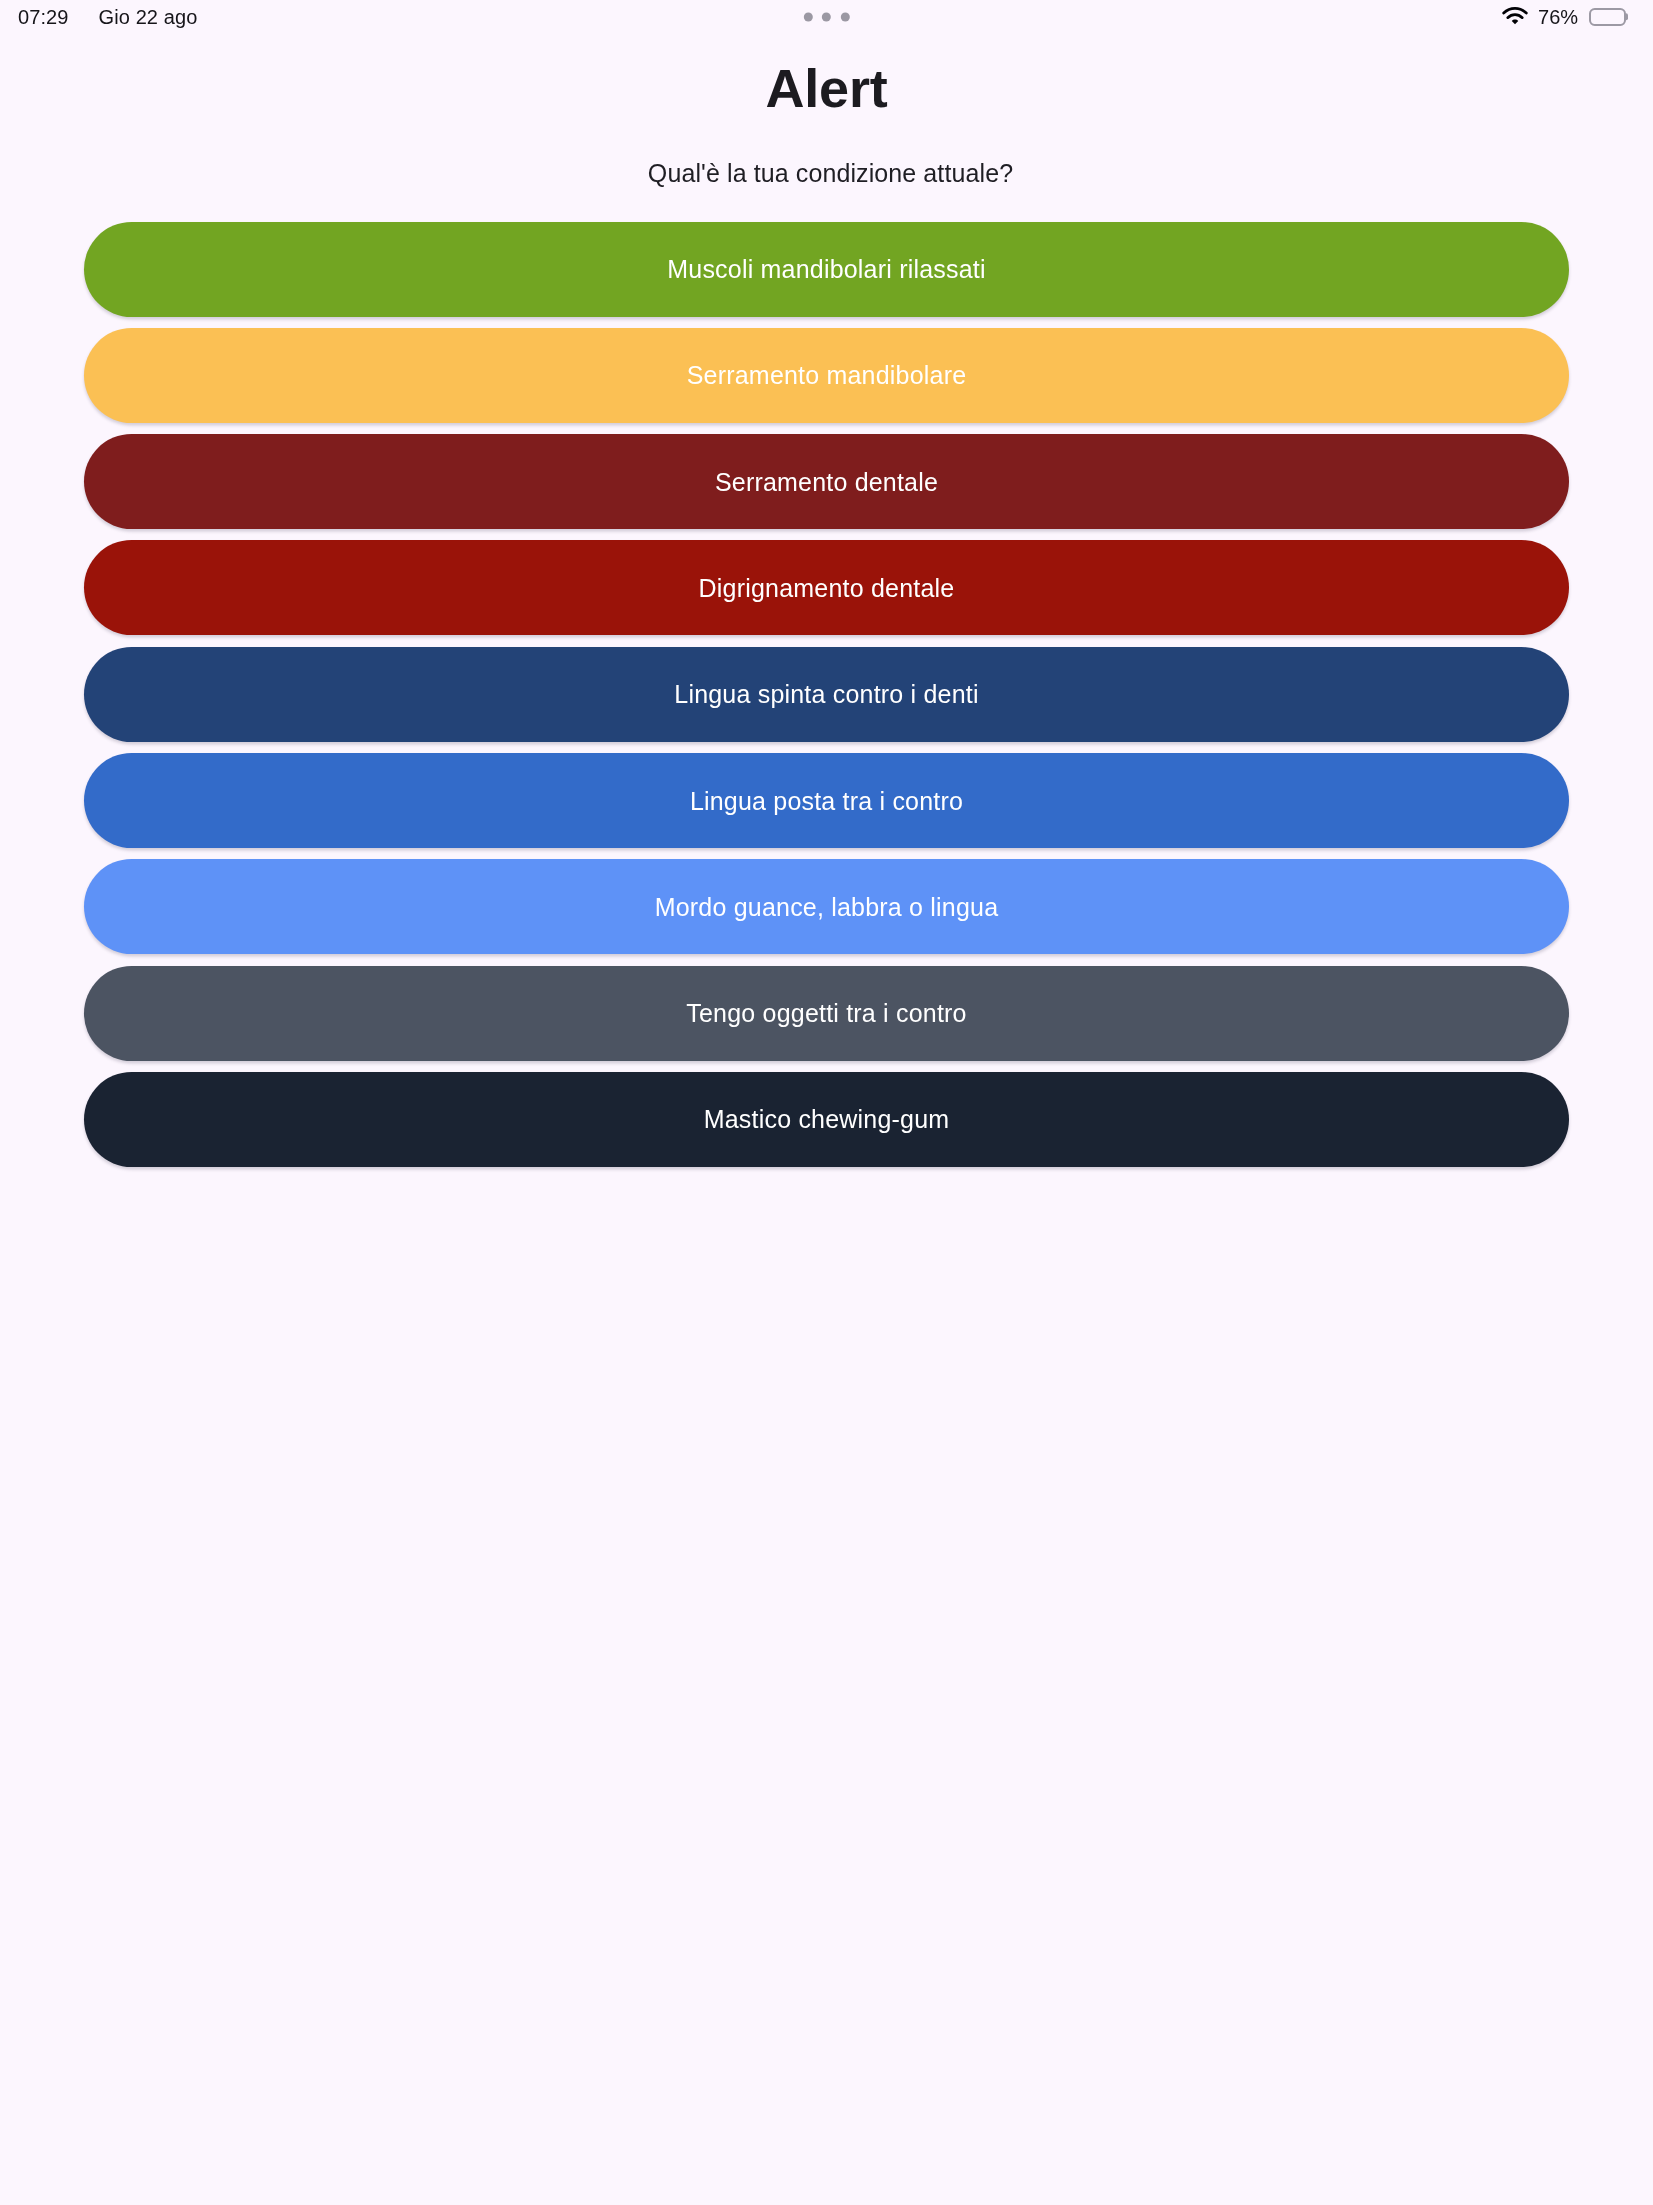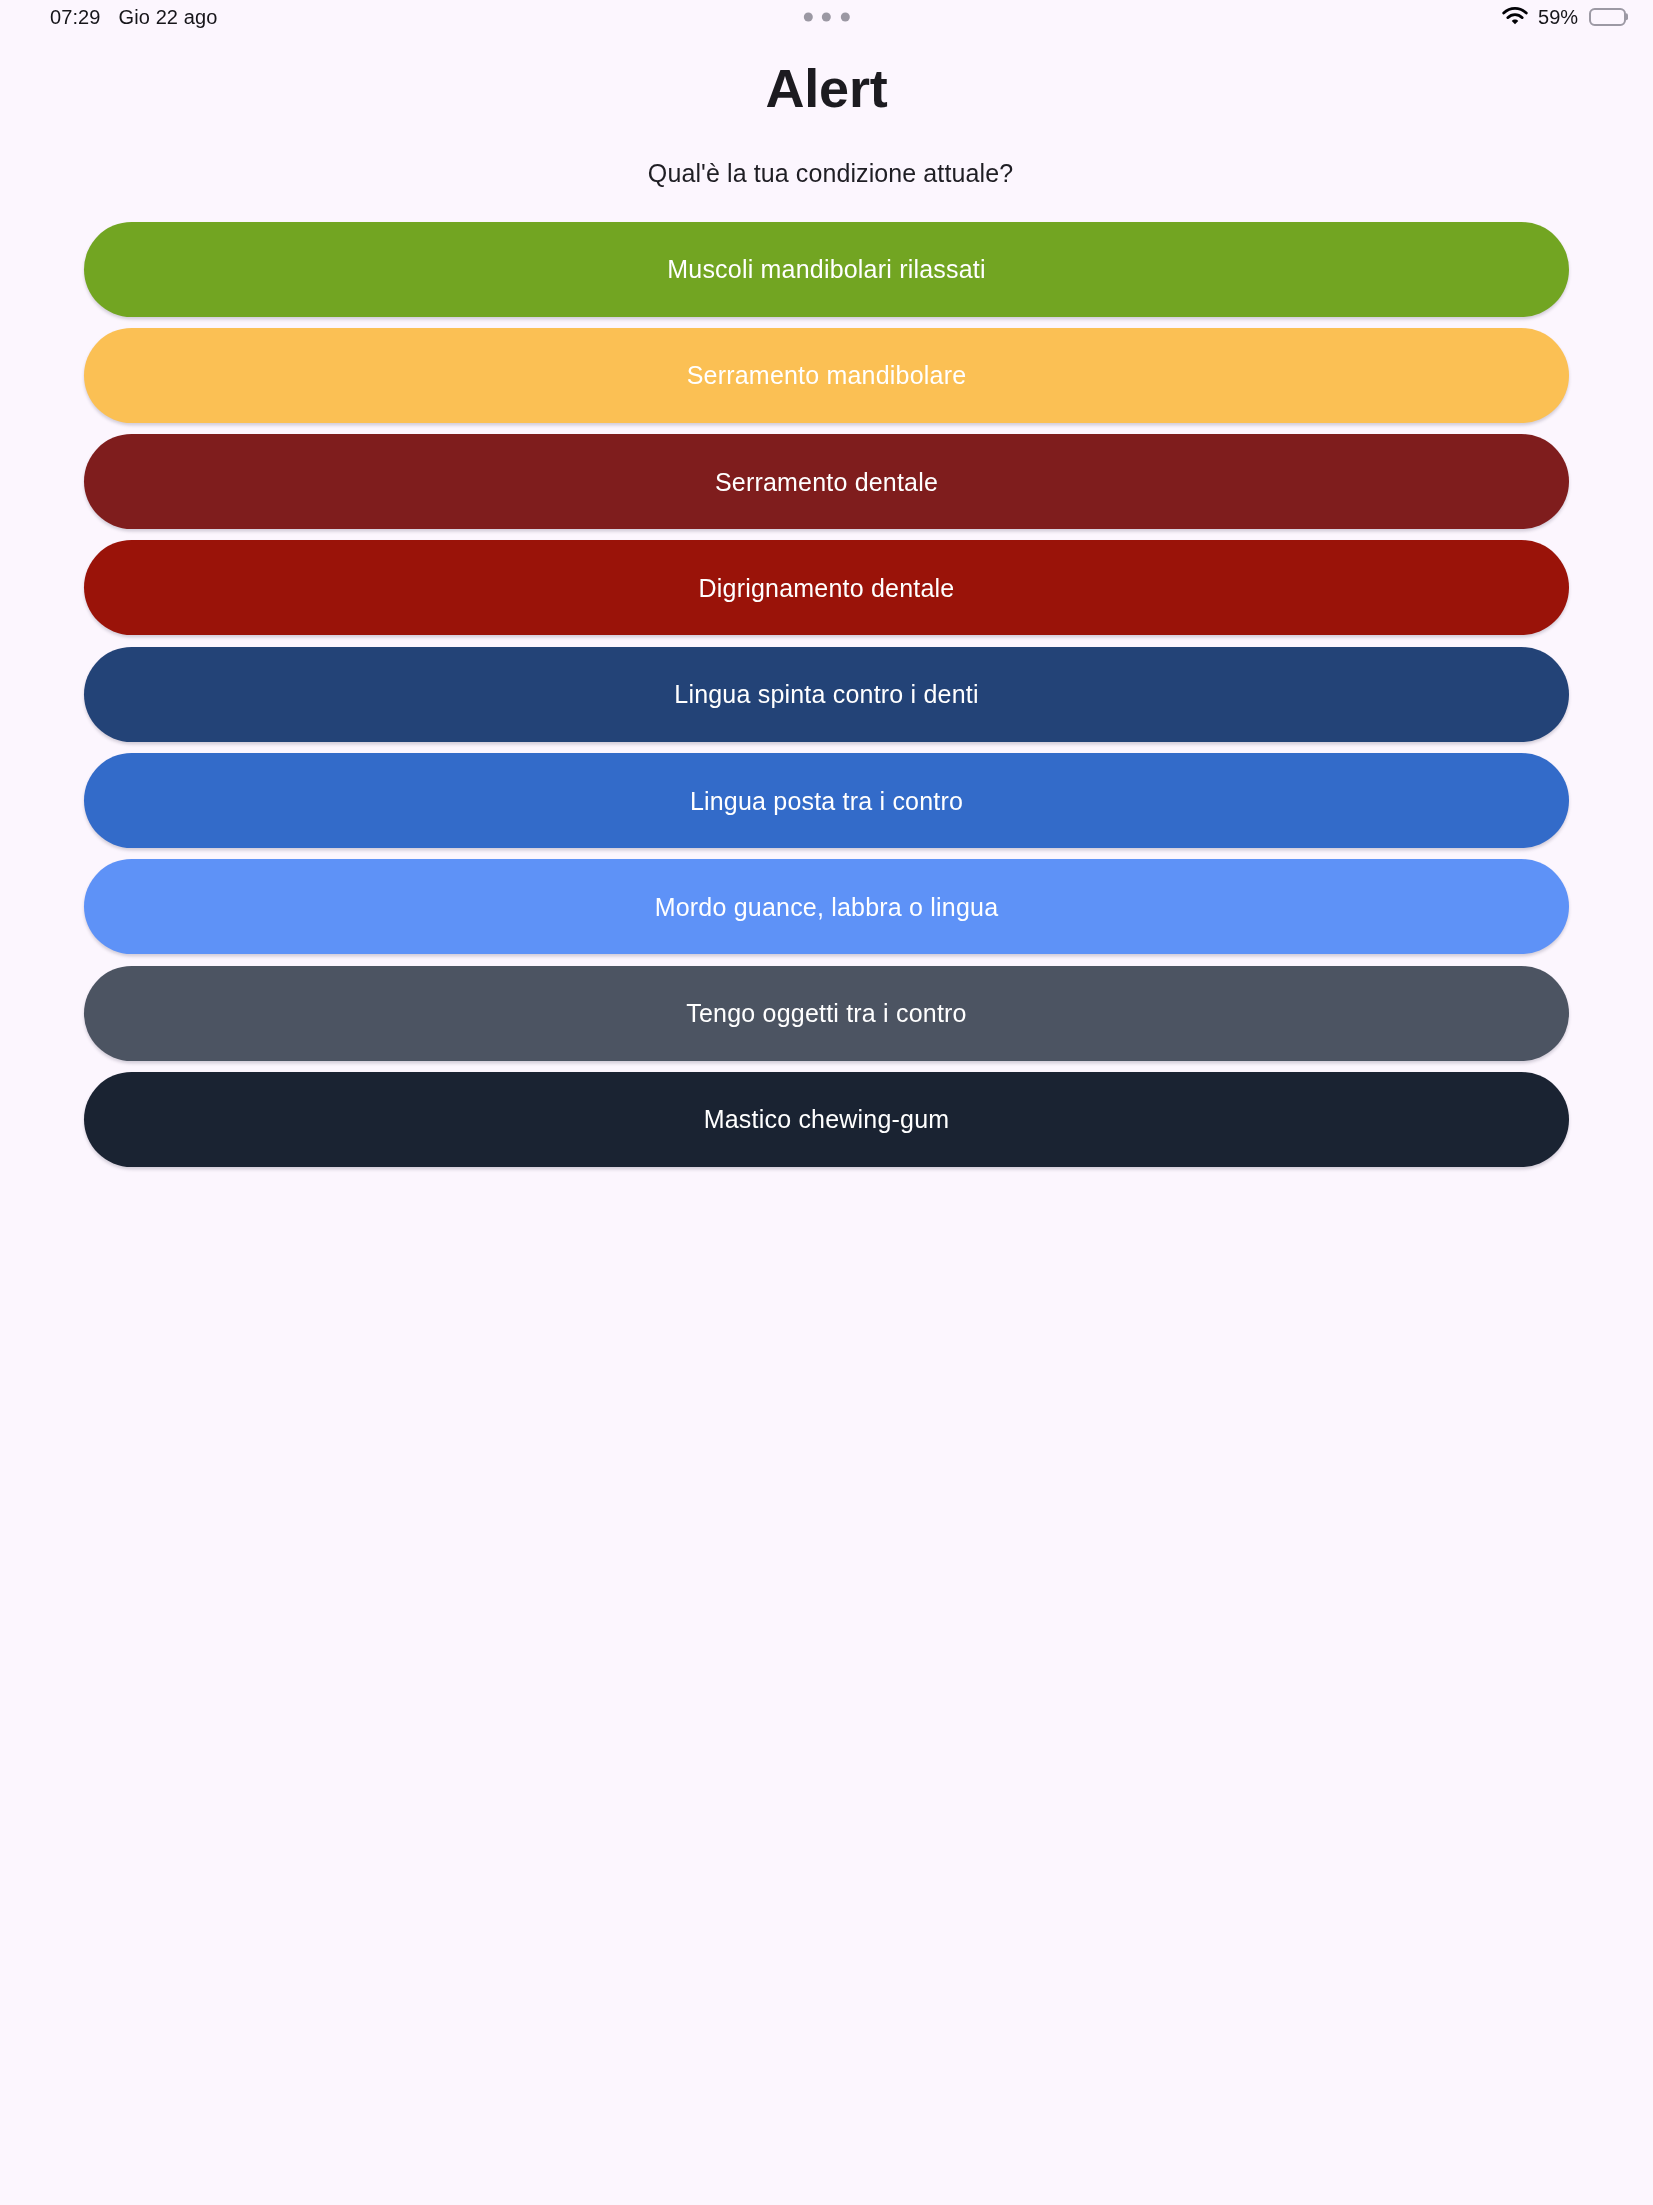--- a/index.html
+++ b/index.html
@@ -22,25 +22,24 @@
     height: 34px;
     display: flex;
     align-items: center;
     padding: 0 27.4px 0 18px;
     color: #16151A;
   }
 
   .status-left {
     display: flex;
     align-items: baseline;
-    gap: 18px;
+    gap: 30px;
     font-size: 20px;
     letter-spacing: 0.1px;
     font-weight: 400;
-    margin-left: 32px;
   }
 
   .status-dots {
     position: absolute;
     left: 50%;
     top: 50%;
     transform: translate(-50%, -50%);
     display: flex;
     gap: 9.7px;
   }
@@ -154,21 +153,21 @@
   </div>
 
   <div class="status-right">
     <span>
       <svg class="wifi-icon" width="26" height="19.4" viewBox="0 0 32 24" fill="none">
         <path d="M2 7.4C6 3.6 11 1.7 16 1.7S26 3.6 30 7.4" stroke="#020206" stroke-width="3.4" stroke-linecap="round"></path>
         <path d="M7 13.2C9.6 10.7 12.7 9.4 16 9.4s6.4 1.3 9 3.8" stroke="#020206" stroke-width="3.4" stroke-linecap="round"></path>
         <path d="M16 21.2l-4-4c1.1-1 2.5-1.6 4-1.6s2.9.6 4 1.6l-4 4z" fill="#020206"></path>
       </svg>
     </span>
-    <span>59%</span>
+    <span>76%</span>
     <span class="battery">
       <span class="battery-fill"></span>
     </span>
   </div>
 </div>
 
 <h1 class="page-title">Alert</h1>
 <p class="page-subtitle">Qual'è la tua condizione attuale?</p>
 
 <div class="options">

